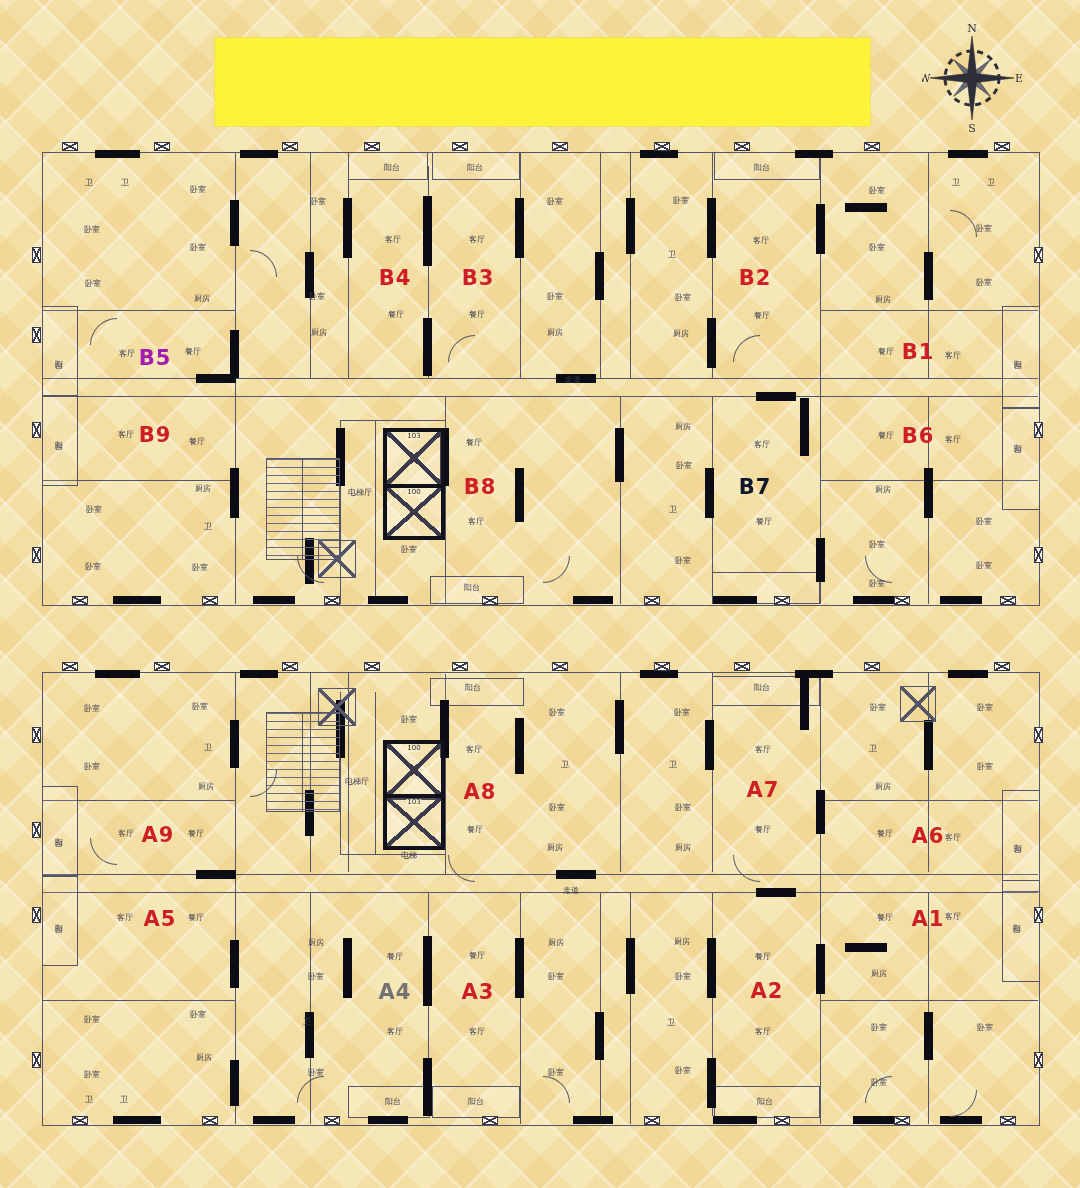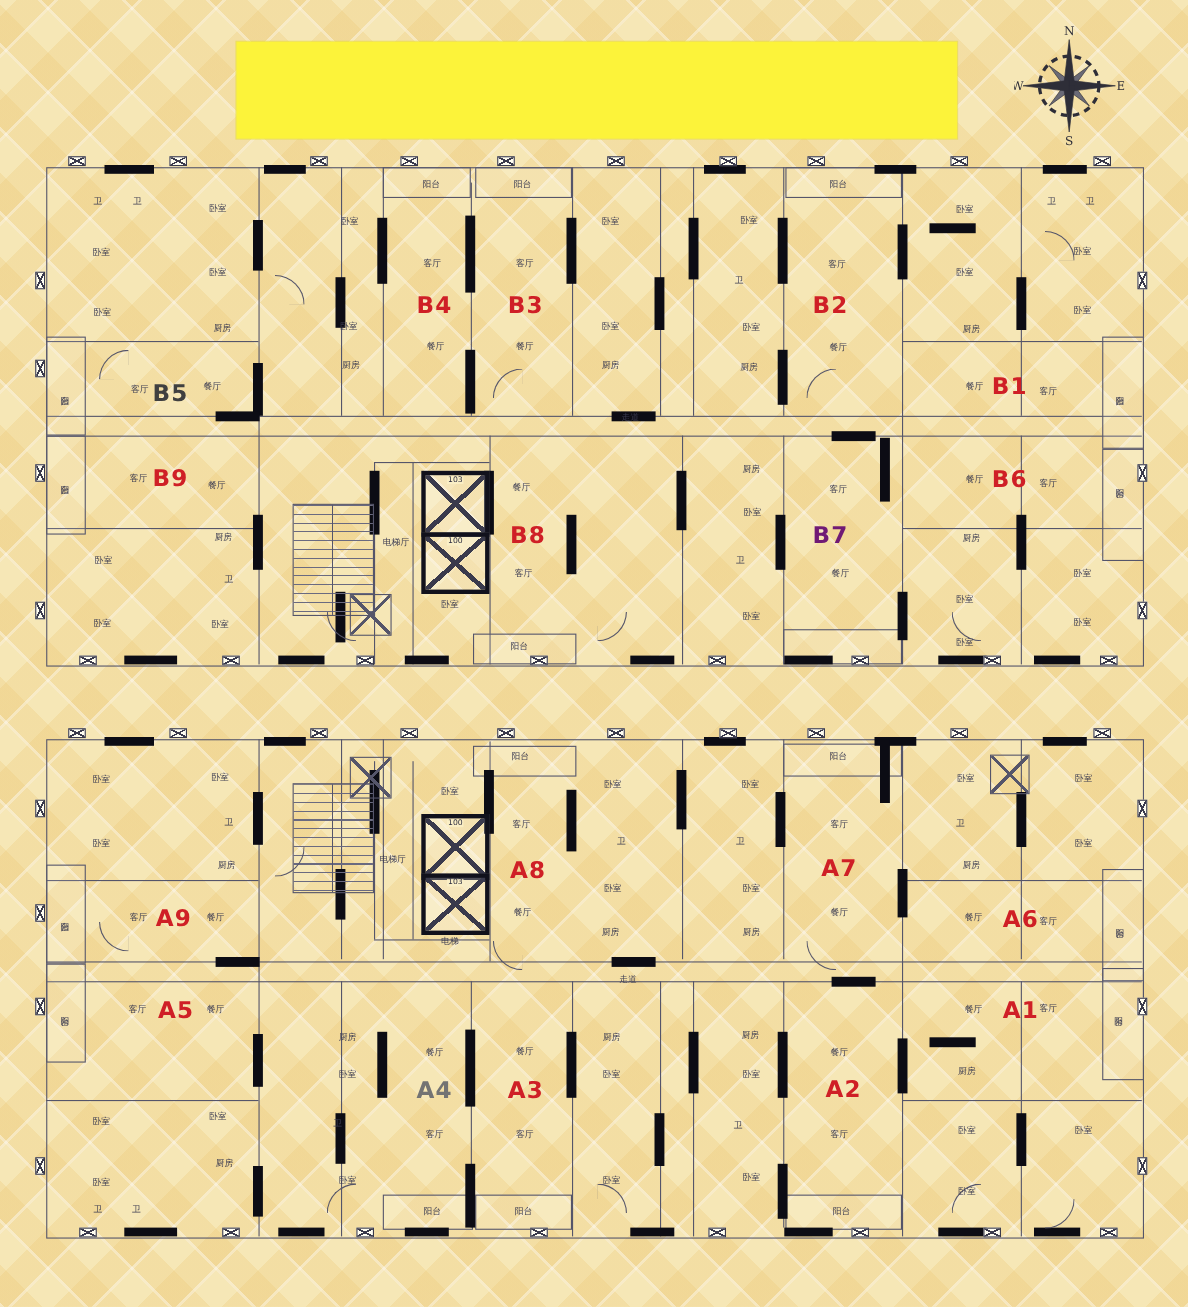--- a/index.html
+++ b/index.html
@@ -245,28 +245,28 @@
       <div class="abs room-label" style="left: 886px; top: 436px;">餐厅</div>
       <div class="abs room-label" style="left: 953px; top: 440px;">客厅</div>
       <div class="abs room-label vert" style="left: 1017px; top: 438px;">阳台</div>
       <div class="abs room-label" style="left: 883px; top: 490px;">厨房</div>
       <div class="abs room-label" style="left: 877px; top: 545px;">卧室</div>
       <div class="abs room-label" style="left: 877px; top: 584px;">卧室</div>
       <div class="abs room-label" style="left: 984px; top: 522px;">卧室</div>
       <div class="abs room-label" style="left: 984px; top: 566px;">卧室</div>
       <div class="abs small-label" style="left: 573px; top: 380px;">走道</div>
       <div class="abs small-label" style="left: 360px; top: 493px;">电梯厅</div>
-      <div class="abs unit-label" style="left: 155px; top: 358px; color: #404040;">B5</div>
+      <div class="abs unit-label" style="left: 155px; top: 358px; color: #a21caf;">B5</div>
       <div class="abs unit-label" style="left: 155px; top: 435px; color: rgb(207, 31, 38);">B9</div>
       <div class="abs unit-label" style="left: 395px; top: 278px; color: rgb(207, 31, 38);">B4</div>
       <div class="abs unit-label" style="left: 478px; top: 278px; color: rgb(207, 31, 38);">B3</div>
       <div class="abs unit-label" style="left: 755px; top: 278px; color: rgb(207, 31, 38);">B2</div>
       <div class="abs unit-label" style="left: 918px; top: 352px; color: rgb(207, 31, 38);">B1</div>
       <div class="abs unit-label" style="left: 480px; top: 487px; color: rgb(207, 31, 38);">B8</div>
-      <div class="abs unit-label" style="left: 755px; top: 487px; color: #701a75;">B7</div>
+      <div class="abs unit-label" style="left: 755px; top: 487px; color: #0f172a;">B7</div>
       <div class="abs unit-label" style="left: 918px; top: 436px; color: rgb(207, 31, 38);">B6</div>
     </div>
     <div class="abs " style="left: 0px; top: 0px;">
       <div class="abs plan-outer" style="left: 42px; top: 672px; width: 996px; height: 452px;"></div>
       <div class="abs thin" style="left: 235px; top: 672px; width: 1px; height: 452px;"></div>
       <div class="abs thin" style="left: 310px; top: 672px; width: 1px; height: 200px;"></div>
       <div class="abs thin" style="left: 348px; top: 672px; width: 1px; height: 200px;"></div>
       <div class="abs thin" style="left: 445px; top: 674px; width: 1px; height: 200px;"></div>
       <div class="abs thin" style="left: 620px; top: 672px; width: 1px; height: 200px;"></div>
       <div class="abs thin" style="left: 712px; top: 672px; width: 1px; height: 200px;"></div>

